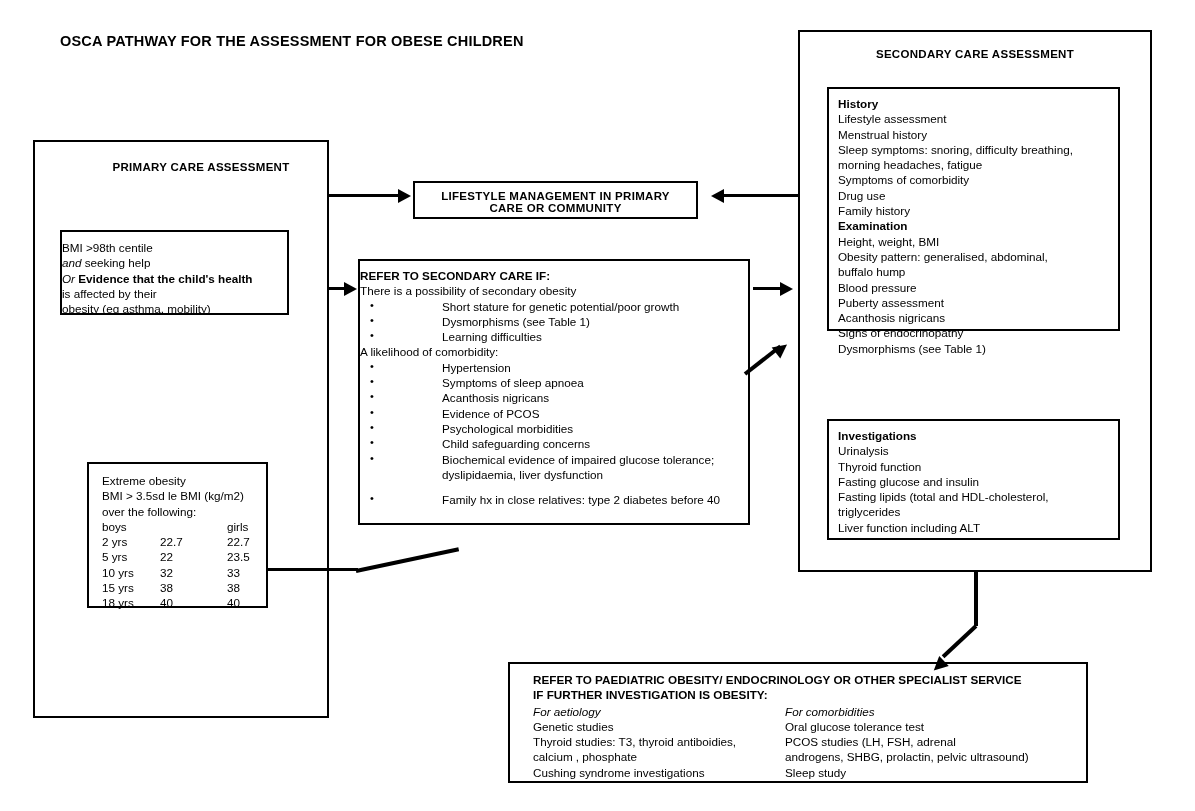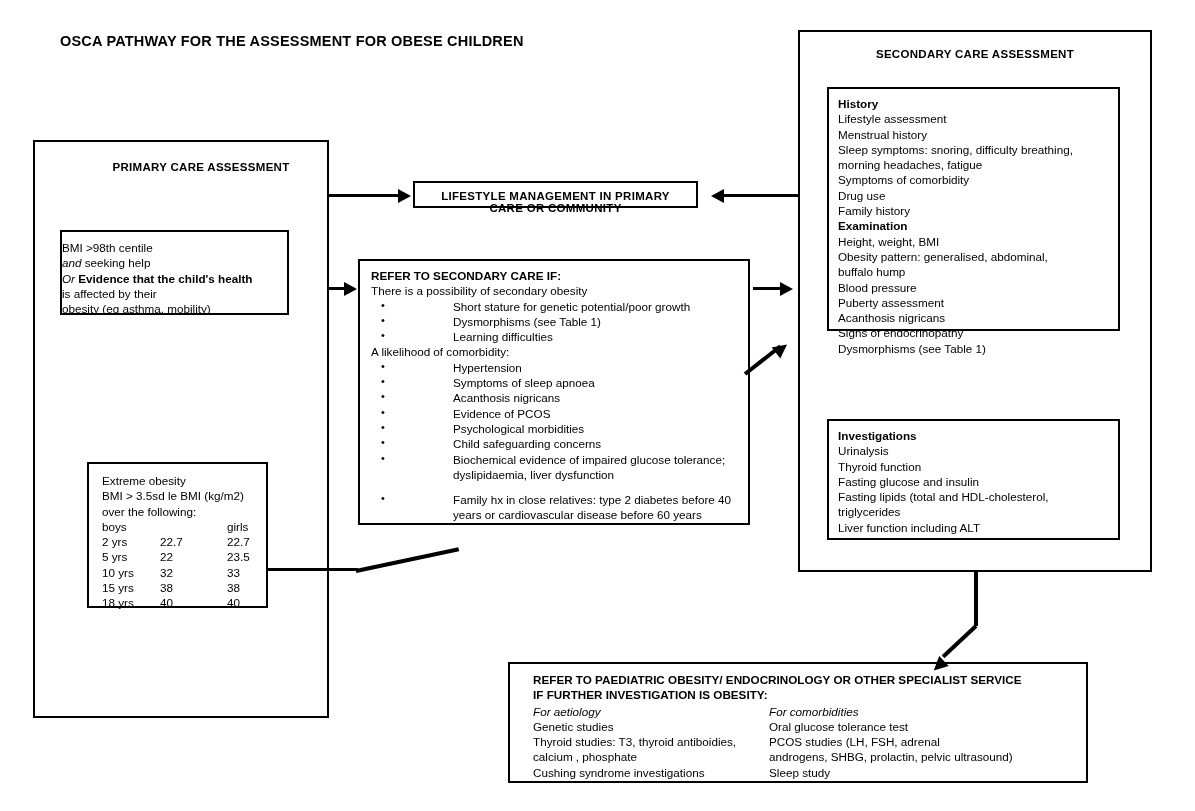--- a/index.html
+++ b/index.html
@@ -104,21 +104,21 @@
     transform-origin: 0 50%;
   }
   
   .tbl-line { position: relative; font-size: 11.7px; line-height: 15.3px; height: 15.3px; }
   .c-age { position: absolute; left: 0; }
   .c-boy { position: absolute; left: 58px; }
   .c-girl { position: absolute; left: 125px; }
 
   .two-col { position: relative; }
   .col-l { position: absolute; left: 0; width: 252px; }
-  .col-r { position: absolute; left: 236px; width: 330px; }
+  .col-r { position: absolute; left: 252px; width: 330px; }
 </style>
 </head>
 <body>
 
 <div id="canvas">
 
   <div class="title-main" style="left:60px; top:33px;">OSCA PATHWAY FOR THE ASSESSMENT FOR OBESE CHILDREN</div>
 
   <div class="box" style="left:33px; top:140px; width:296px; height:578px;">
     <div class="box-heading" style="margin-top:19px;margin-left:40px;">PRIMARY CARE ASSESSMENT</div>
@@ -160,42 +160,41 @@
       <span class="c-boy">38</span>
       <span class="c-girl">38</span>
     </div>
     <div class="tbl-line">
       <span class="c-age">18 yrs</span>
       <span class="c-boy">40</span>
       <span class="c-girl">40</span>
     </div>
   </div>
 
-  <div class="box" style="left:413px; top:181px; width:285px; height:27px; padding-top:7px;">
+  <div class="box" style="left:413px; top:181px; width:285px; height:38px; padding-top:7px;">
     <div class="box-heading">LIFESTYLE MANAGEMENT IN PRIMARY</div>
     <div class="box-heading">CARE OR COMMUNITY</div>
   </div>
 
-  <div class="box" style="left:358px; top:259px; width:392px; height:266px; padding:7px 0 0 11px;">
+  <div class="box" style="left:358px; top:259px; width:392px; height:266px; padding:7px 0 0 0;">
     <div class="plain-row bold">REFER TO SECONDARY CARE IF:</div>
     <div class="plain-row">There is a possibility of secondary obesity</div>
     <div class="bul-row">Short stature for genetic potential/poor growth</div>
     <div class="bul-row">Dysmorphisms (see Table 1)</div>
     <div class="bul-row">Learning difficulties</div>
     <div class="plain-row">A likelihood of comorbidity:</div>
     <div class="bul-row">Hypertension</div>
     <div class="bul-row">Symptoms of sleep apnoea</div>
     <div class="bul-row">Acanthosis nigricans</div>
     <div class="bul-row">Evidence of PCOS</div>
     <div class="bul-row">Psychological morbidities</div>
     <div class="bul-row">Child safeguarding concerns</div>
     <div class="bul-row">Biochemical evidence of impaired glucose tolerance;</div>
     <div class="plain-row" style="padding-left:82px;">dyslipidaemia, liver dysfunction</div>
     <div class="bul-row" style="margin-top:10px;">Family hx in close relatives: type 2 diabetes before 40</div>
-    <div class="plain-row" style="padding-left:82px;">years or cardiovascular disease before 60 years</div>
   </div>
 
   <div class="box" style="left:798px; top:30px; width:354px; height:542px;">
     <div class="box-heading" style="margin-top:16px;">SECONDARY CARE ASSESSMENT</div>
   </div>
 
   <div class="box" style="left:827px; top:87px; width:293px; height:244px; padding:7px 0 0 9px;">
     <div class="txt bold">History</div>
     <div class="txt">Lifestyle assessment</div>
     <div class="txt">Menstrual history</div>

